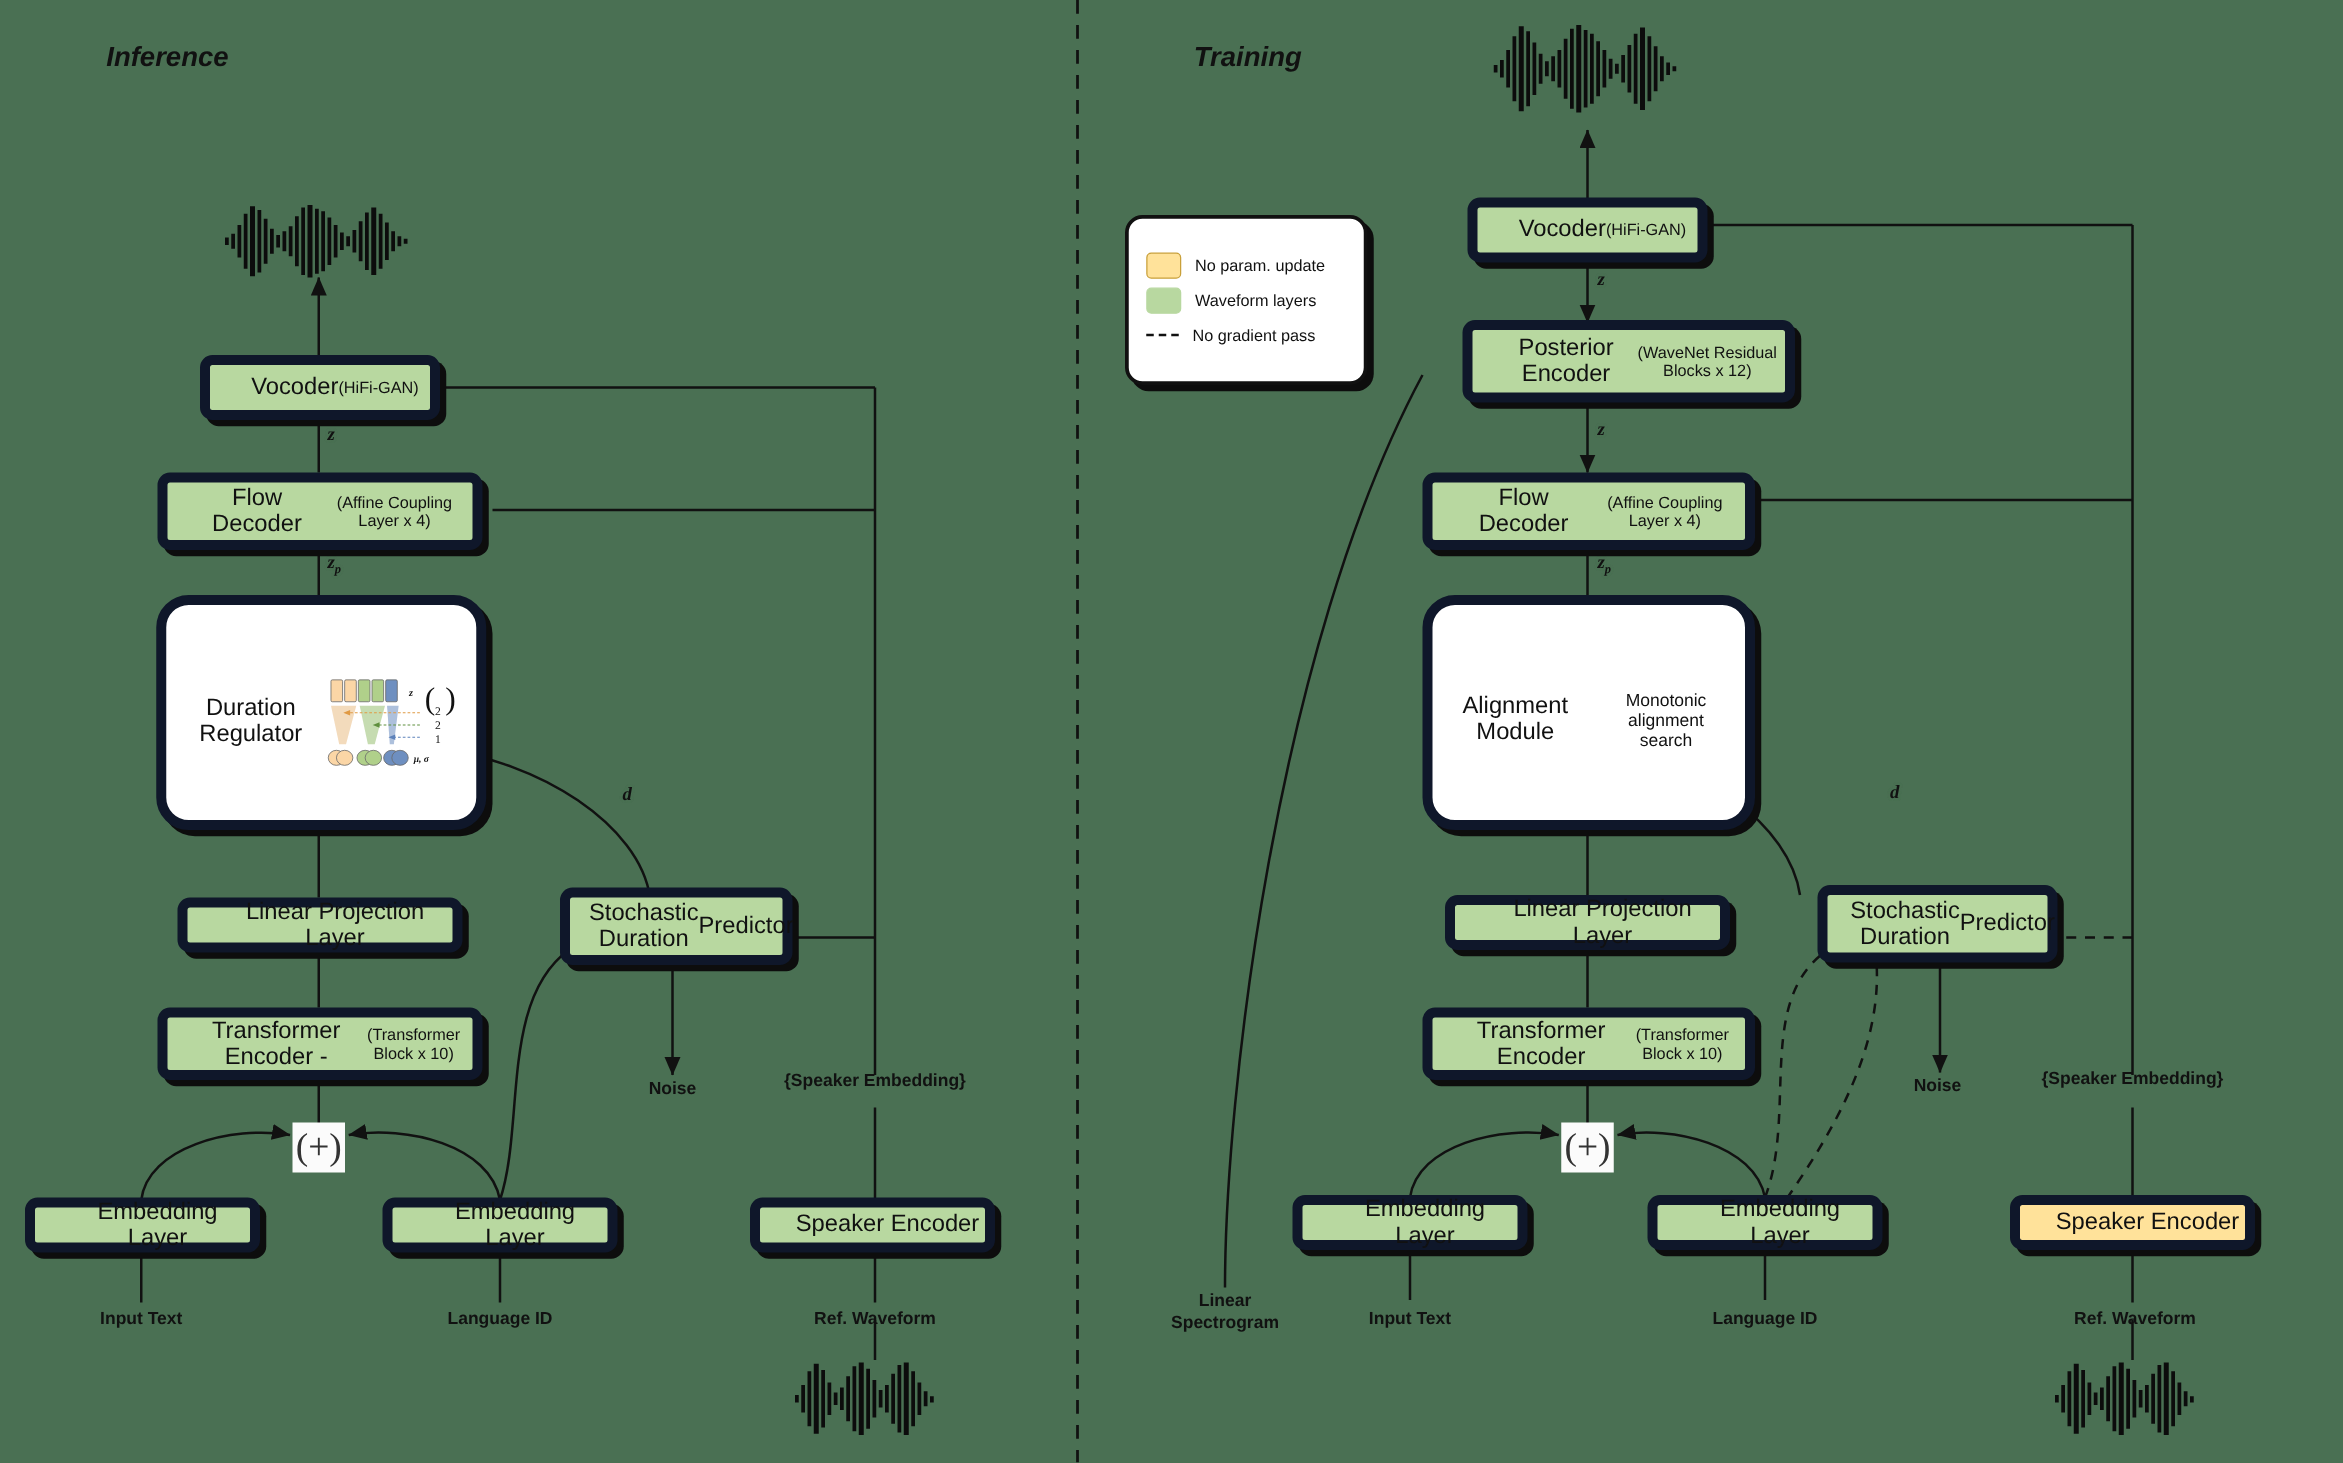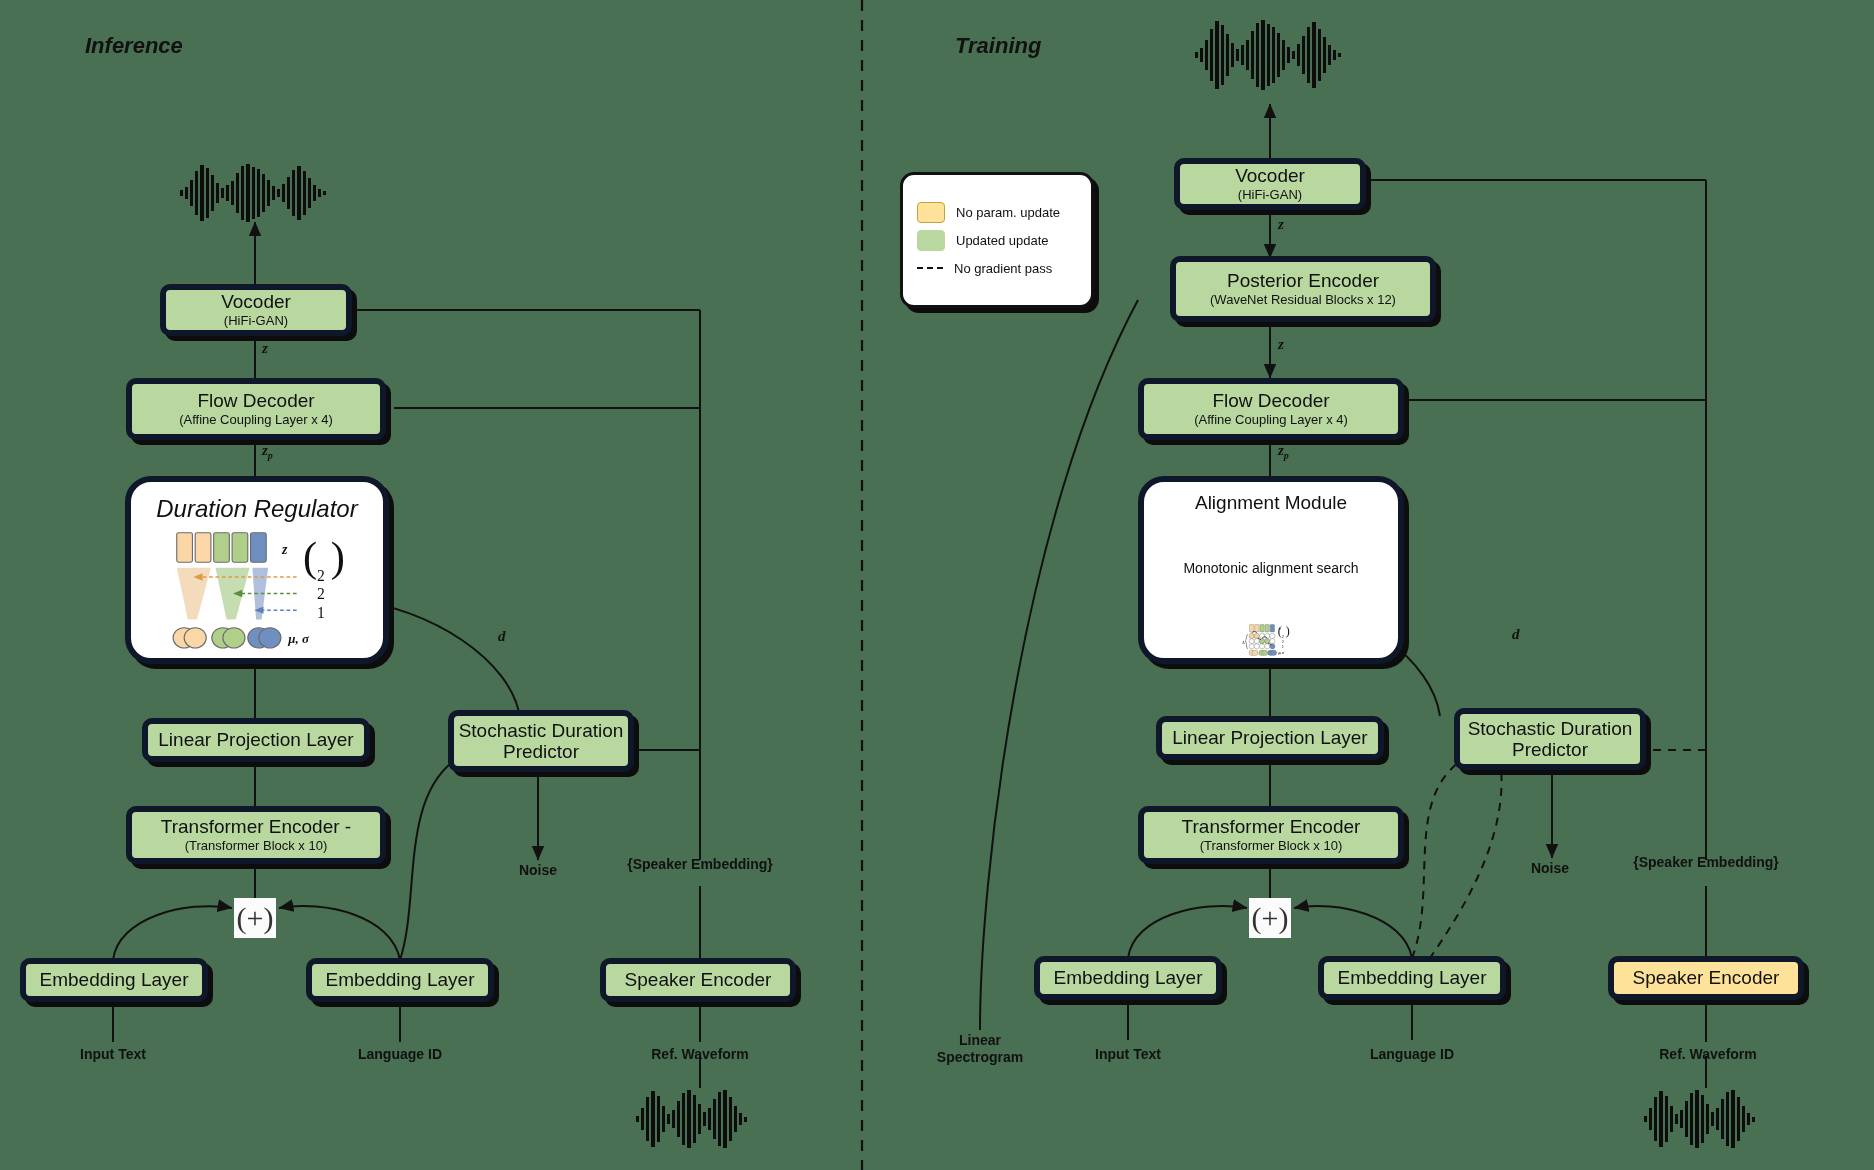--- a/index.html
+++ b/index.html
@@ -11,29 +11,30 @@
     overflow:hidden;
     position:relative;
   }
   #stage{position:absolute;inset:0;width:1657px;height:1170px;}
   svg#wires{position:absolute;left:0;top:0;width:1874px;height:1170px;pointer-events:none;}
 
   
   .node{
     position:absolute;
     box-sizing:border-box;
-    border:6px solid #0f172a;
+    border:8px solid #0f172a;
     border-radius:10px;
     background:#b8d8a0;
     box-shadow:5px 5px 0 0 #0d0d0d;
-    display:flex;flex-direction:column;
+    display:flex;flex-direction:row;
     align-items:center;justify-content:center;
     text-align:center;
     color:#111;
     z-index:6;
+    padding-left:24px;
   }
   .node .t1{font-size:19px;line-height:1.12;}
   .node .t2{font-size:13px;line-height:1.15;margin-top:1px;}
   .node.two-line .t1{font-size:19px;}
   .node.yellow{background:#ffe29a;}
   .node.white{background:#ffffff;border-radius:26px;}
 
   
   .lbl{
     position:absolute;color:#111;font-size:14px;font-weight:bold;
@@ -175,21 +176,21 @@
   <div class="panel-title" style="left:85px;top:33px;">Inference</div>
   <div class="panel-title" style="left:955px;top:33px;">Training</div>
 
   <div class="legend" style="left:900px;top:172px;width:160px;">
     <div class="row">
       <span class="sw y"></span>
       <span class="txt">No param. update</span>
     </div>
     <div class="row">
       <span class="sw g"></span>
-      <span class="txt">Updated update</span>
+      <span class="txt">Waveform layers</span>
     </div>
     <div class="row">
       <span class="dash"></span>
       <span class="txt">No gradient pass</span>
     </div>
   </div>
 
   <svg class="wave" style="left:178px;top:162px;" width="155" height="62" viewBox="0 0 155 62">
     <g fill="#0c0c0c">
       <rect x="2" y="28" width="3" height="6"></rect>
@@ -316,21 +317,21 @@
     <div class="t1">Vocoder</div>
     <div class="t2">(HiFi-GAN)</div>
   </div>
 
   <div class="node" style="left:126px;top:378px;width:260px;height:62px;">
     <div class="t1">Flow Decoder</div>
     <div class="t2">(Affine Coupling Layer x 4)</div>
   </div>
 
   <div class="node white" style="left:125px;top:476px;width:264px;height:188px;justify-content:flex-start;padding-top:14px;">
-    <div class="t1" style="font-size:24px;font-style:italic;">Duration Regulator</div>
+    <div class="t1" style="font-size:19px;">Duration Regulator</div>
     <svg width="250" height="140" viewBox="0 0 250 140" style="margin-top:6px;">
 
       <g stroke="#6b6b6b" stroke-width="1.2">
         <rect x="38" y="4" width="17" height="32" rx="2" fill="#fbd6a6"></rect>
         <rect x="58" y="4" width="17" height="32" rx="2" fill="#fbd6a6"></rect>
         <rect x="78" y="4" width="17" height="32" rx="2" fill="#b0d08a"></rect>
         <rect x="98" y="4" width="17" height="32" rx="2" fill="#b0d08a"></rect>
         <rect x="118" y="4" width="17" height="32" rx="2" fill="#6e8fc0"></rect>
       </g>
       <text x="152" y="27" font-size="15" font-style="italic" font-weight="bold" font-family="Liberation Serif, serif" fill="#111">z</text>

